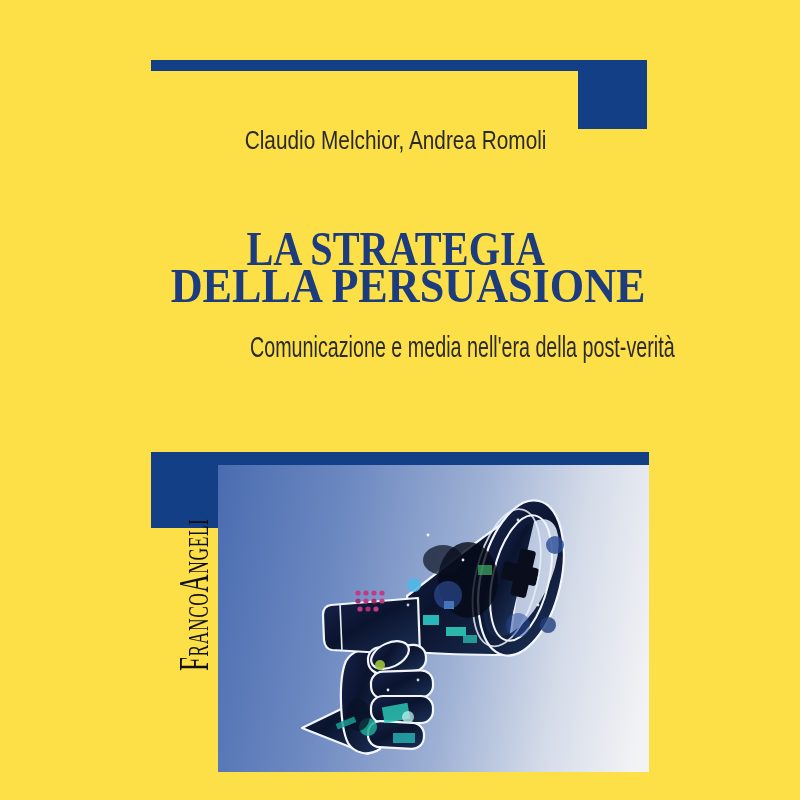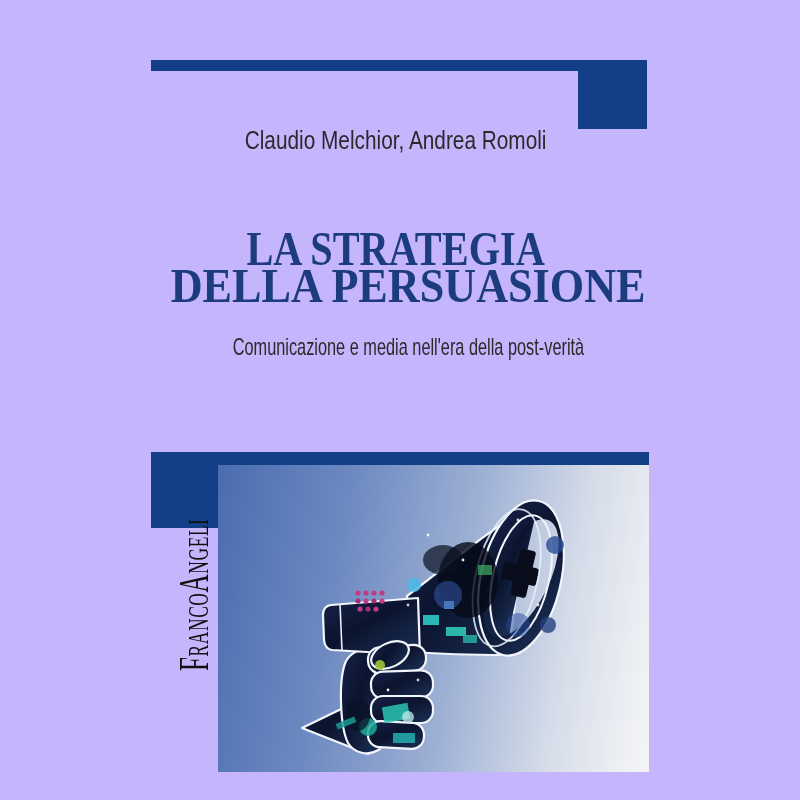--- a/index.html
+++ b/index.html
@@ -3,36 +3,36 @@
 <meta charset="utf-8">
 <style>
   :root{
     --brand_blue:#123f85;
     --title_blue:#1d3c7e;
     --text_dark:#2a2a2a;
     --art_blue:#4a6cb0;
   }
   html,body{margin:0;padding:0;background:#ffffff;}
   body{width:800px;height:800px;font-family:"Liberation Sans",sans-serif;}
-  .cover{position:relative;width:800px;height:800px;background:#c4b5fd;overflow:hidden;}
+  .cover{position:relative;width:800px;height:800px;background:#fde047;overflow:hidden;}
 
   .top-rule{position:absolute;left:151px;top:60px;width:427px;height:11px;background:var(--brand_blue);}
   .top-square{position:absolute;left:578px;top:60px;width:69px;height:69px;background:var(--brand_blue);}
 
   .authors{position:absolute;left:150px;top:127px;width:492px;text-align:center;color:var(--text_dark);
            font-size:26px;line-height:27px;font-weight:normal;}
   .authors .sx{display:inline-block;transform:scaleX(0.80);transform-origin:center;white-space:nowrap;}
 
   .title{position:absolute;left:150px;top:230px;width:492px;text-align:center;color:var(--title_blue);
          font-family:"Liberation Serif",serif;font-weight:bold;font-size:48px;line-height:37px;}
   .title .l1{display:inline-block;transform:scaleX(0.84);transform-origin:center;white-space:nowrap;}
   .title .l2{display:inline-block;transform:scaleX(0.92);transform-origin:center;white-space:nowrap;}
 
   .subtitle{position:absolute;left:150px;top:332px;width:492px;text-align:center;color:var(--text_dark);
-            font-size:24px;line-height:30px;}
+            font-size:29px;line-height:30px;}
   .subtitle .sx{display:inline-block;transform:scaleX(0.68);transform-origin:center;white-space:nowrap;}
 
   .left-block{position:absolute;left:151px;top:452px;width:67px;height:76px;background:var(--brand_blue);}
   .img-strip{position:absolute;left:218px;top:452px;width:431px;height:13px;background:var(--brand_blue);}
 
   .publisher{position:absolute;left:171px;top:671px;transform-origin:0 0;
              transform:rotate(-90deg) scaleX(0.60);
              font-family:"Liberation Serif",serif;font-variant:small-caps;font-weight:normal;
              font-size:42px;color:#101010;letter-spacing:1px;white-space:nowrap;line-height:46px;}
 

